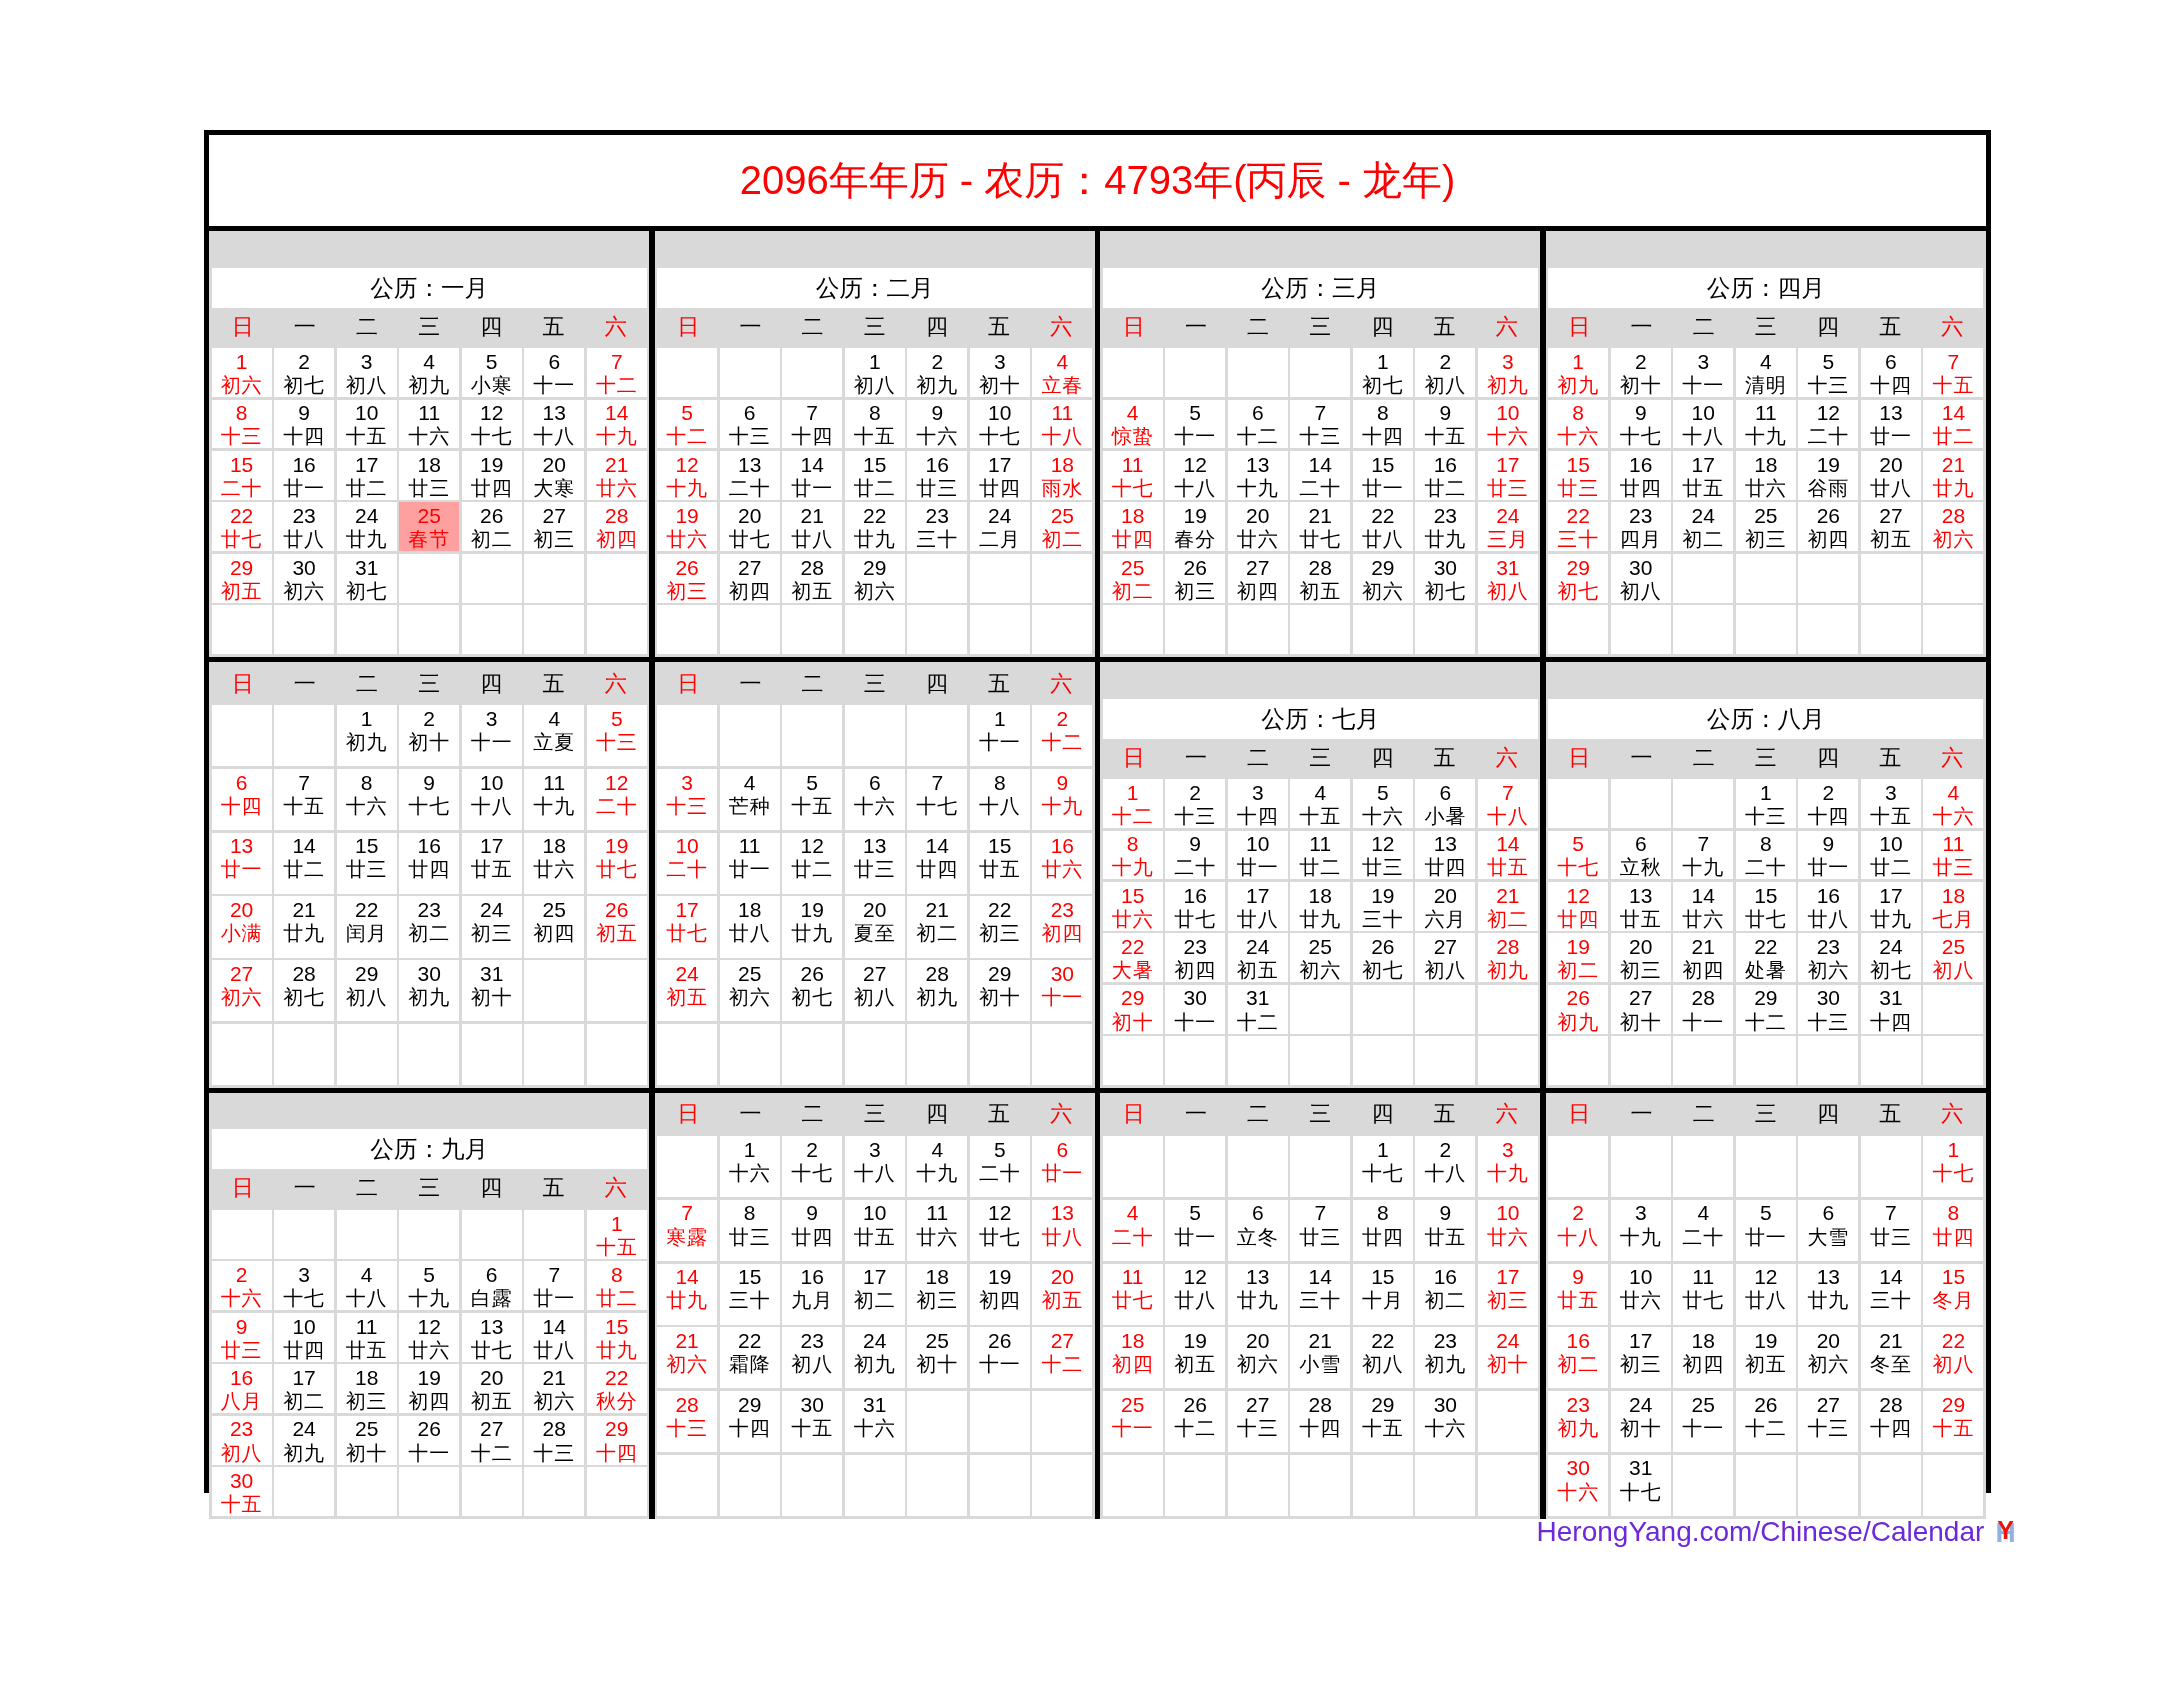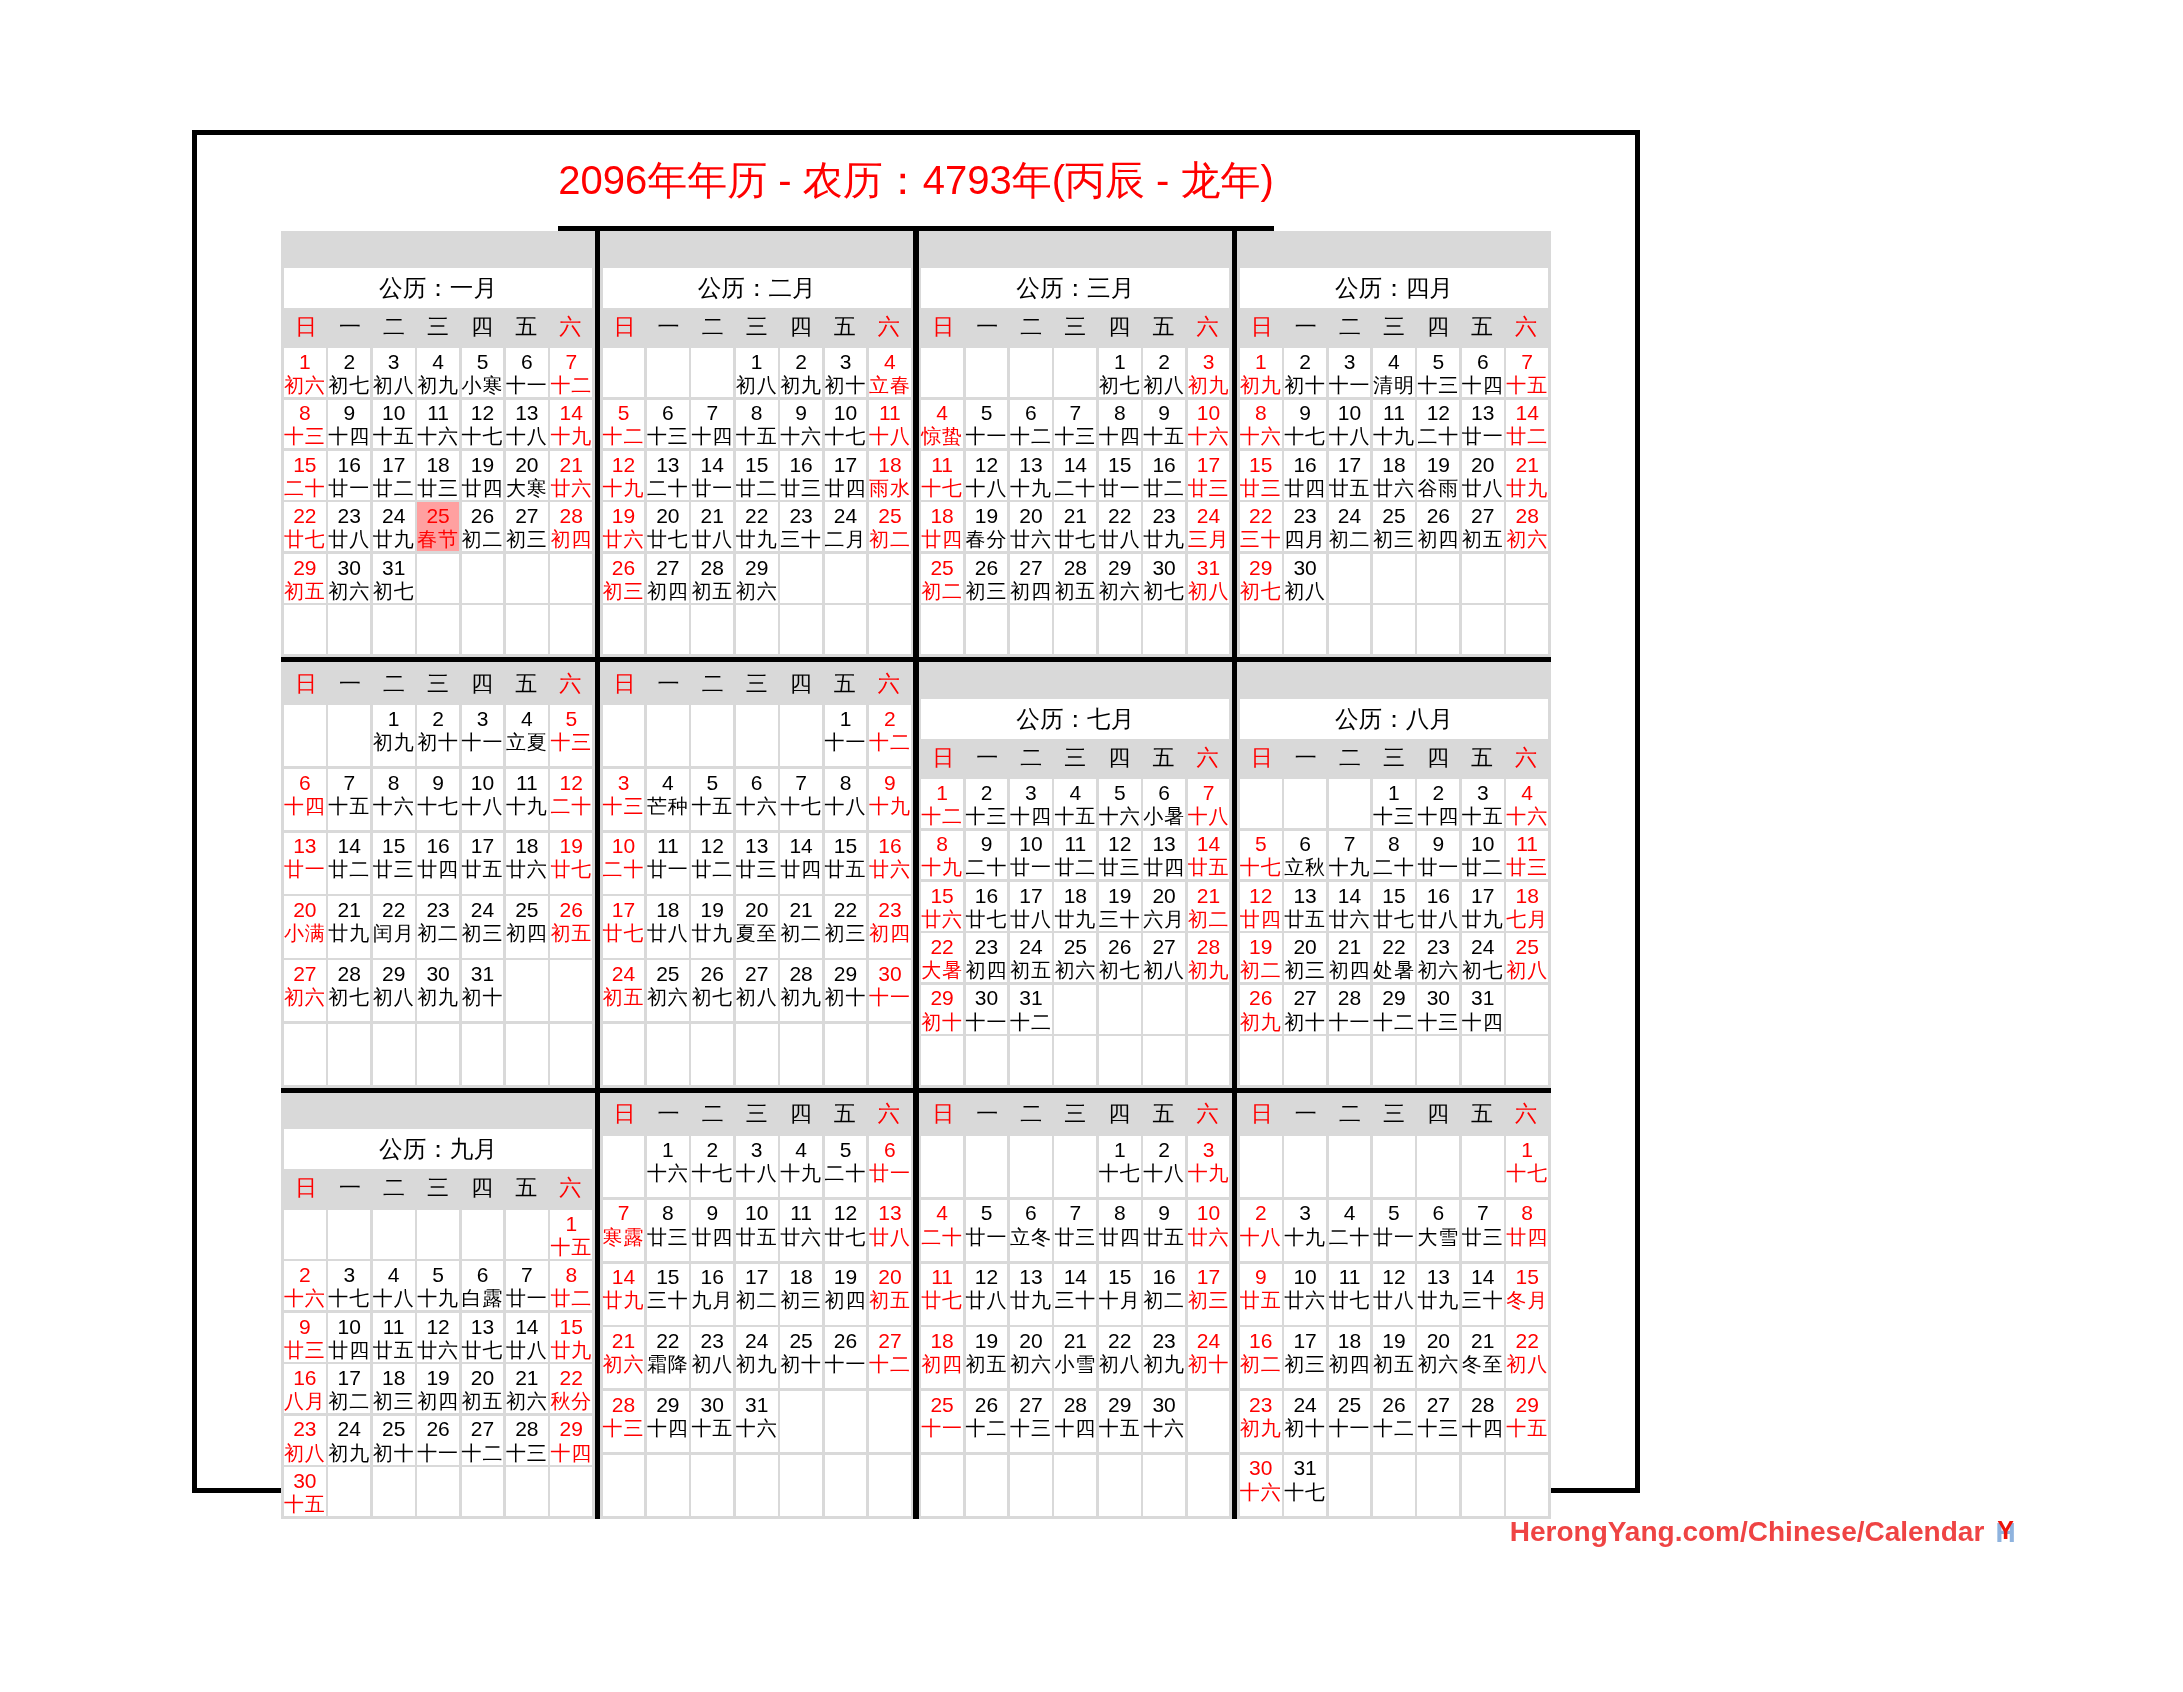--- a/index.html
+++ b/index.html
@@ -1,23 +1,23 @@
 <!DOCTYPE html>
 <html lang="zh" style="font-size:7px"><head>
 <meta charset="utf-8">
 <style>
   html,body { margin:0; padding:0; }
   body {
     width:2190px; height:1692px; position:relative; background:#ffffff;
     font-family:"Liberation Sans","DejaVu Sans",sans-serif; overflow:hidden;
   }
   .frame {
-    position:absolute; left:192px; top:130px; width:1448px; height:1363px;
+    position:absolute; left:204px; top:130px; width:1787px; height:1363px;
     border:5.7px solid #000; box-sizing:border-box; background:#fff;
-    display:flex; flex-direction:column;align-items:center;
+    display:flex; flex-direction:column;
   }
   .title-band {
     height:91px; flex:0 0 auto; border-bottom:5.7px solid #000;
     display:flex; align-items:center; justify-content:center; background:#fff;
   }
   .title { color:#ff0000; font-size:40px; white-space:nowrap; }
   .months-grid {
     flex:1 1 auto; display:grid;
     grid-template-columns:repeat(4,1fr); grid-template-rows:repeat(3,1fr);
     gap:5.2px; background:#000;
@@ -43,21 +43,21 @@
     justify-content:flex-start; padding-top:1.7px; box-sizing:border-box; color:#000;
   }
   .cell .num   { font-size:21px; line-height:1.15; }
   .cell .lunar { font-size:20px; line-height:1.15; letter-spacing:0.9px; white-space:nowrap; }
   .cell.weekend { color:#ff0000; }
   .cell.holiday { background:#ffa0a0; color:#ff0000; }
   .footer {
     position:absolute; top:1516px; right:172px;
     display:flex; align-items:center; gap:8.7px;
   }
-  .footer-text { font-size:28px; color:#ef4444; white-space:nowrap;font-weight:bold; }
+  .footer-text { font-size:28px; color:#6d28d9; white-space:nowrap; }
   .logo { position:relative; width:25px; height:29px; flex:0 0 auto; }
   .logo .back {
     position:absolute; left:0; top:0; width:100%; height:100%;
     color:#8fb3de; font-size:28px; font-weight:bold; text-align:center; line-height:29px;
   }
   .logo .front {
     position:absolute; left:0; top:-1.7px; width:100%; height:100%;
     color:#ee1208; font-size:25px; font-weight:bold; text-align:center; line-height:29px;
   }
 </style>

